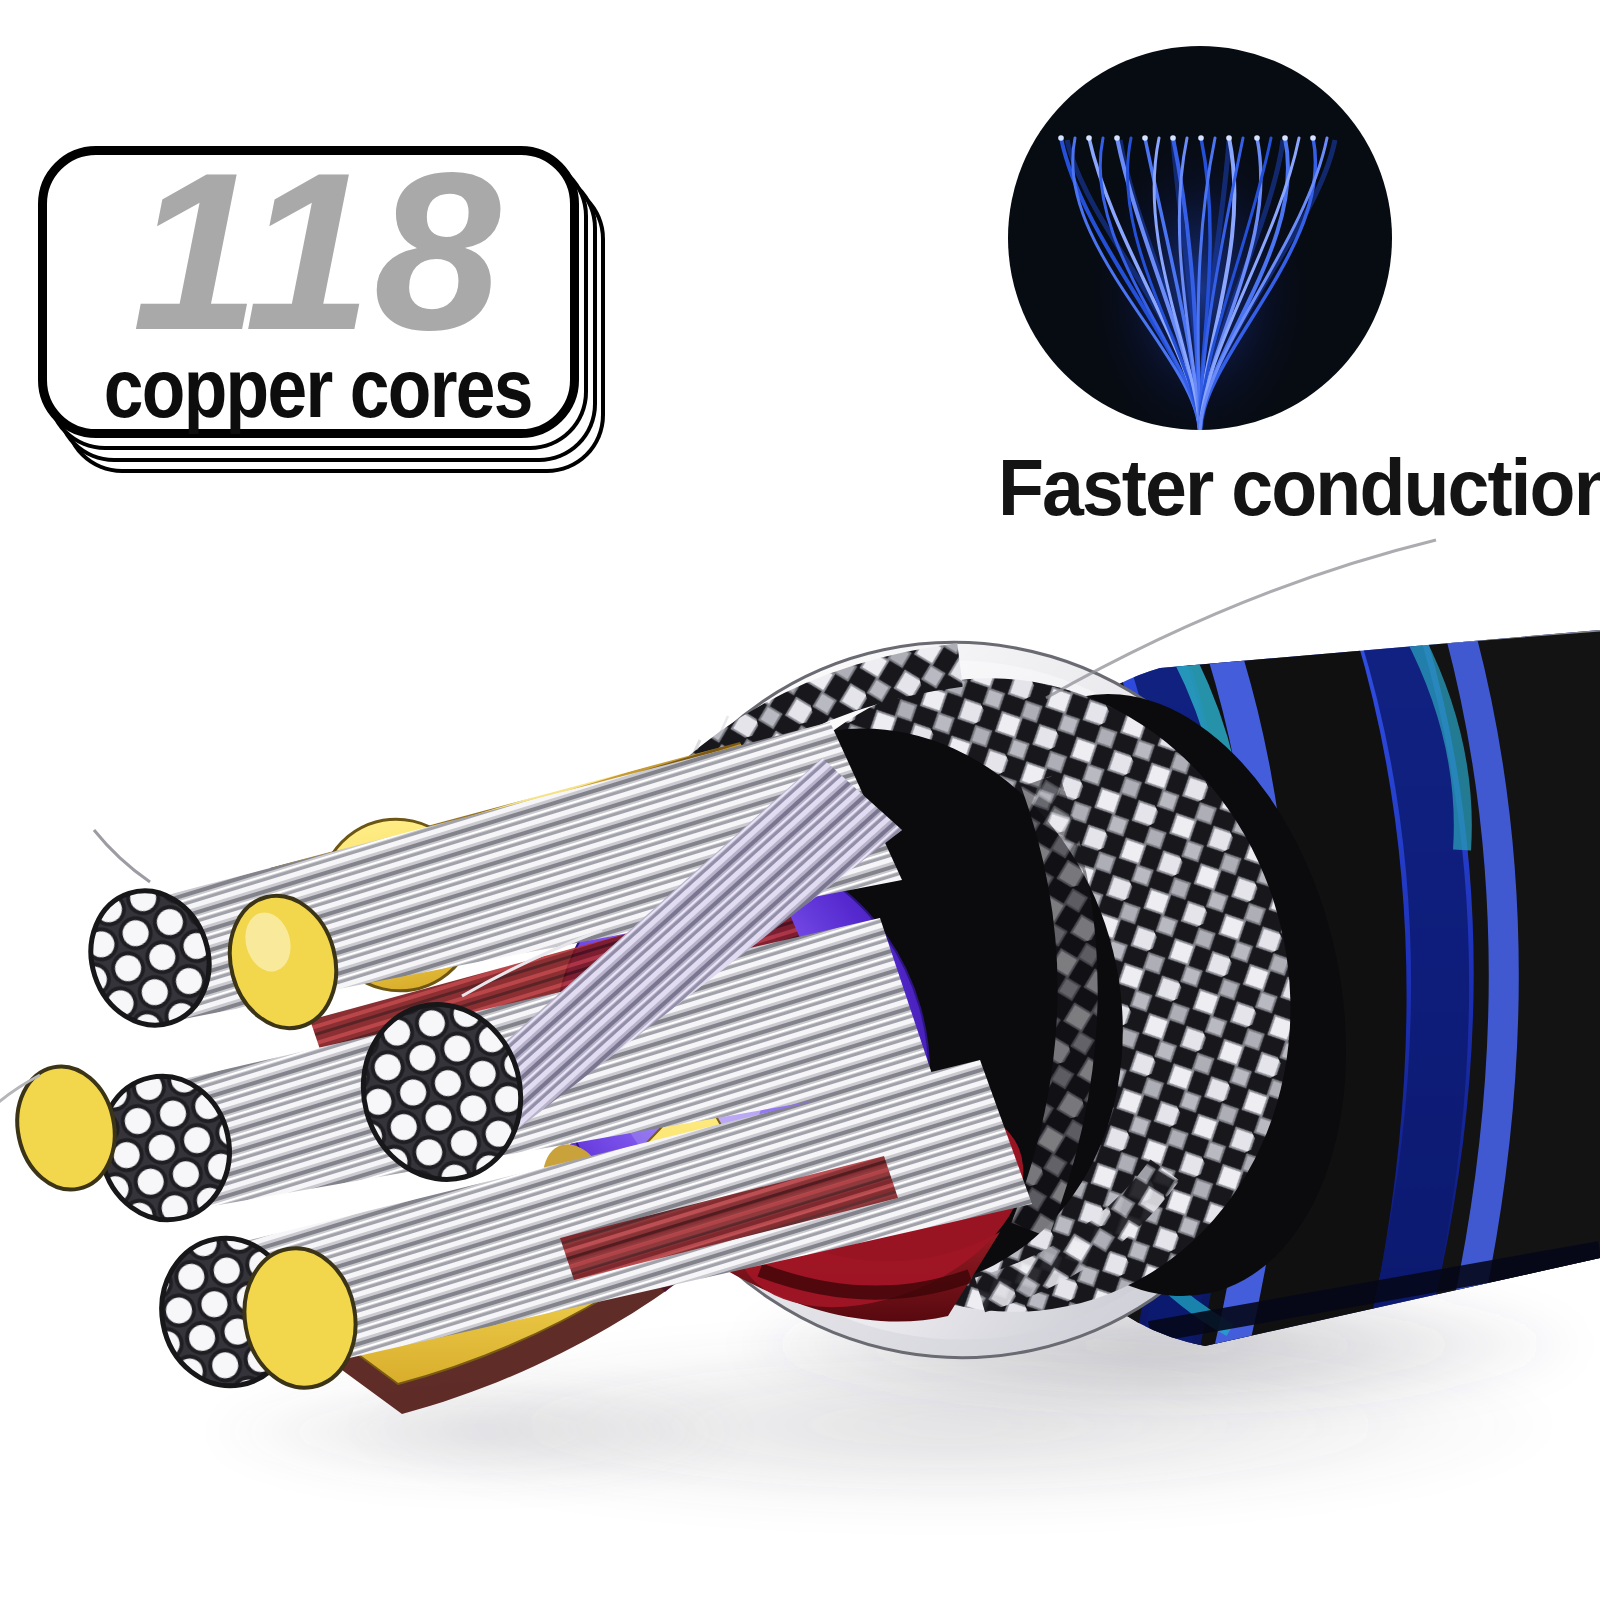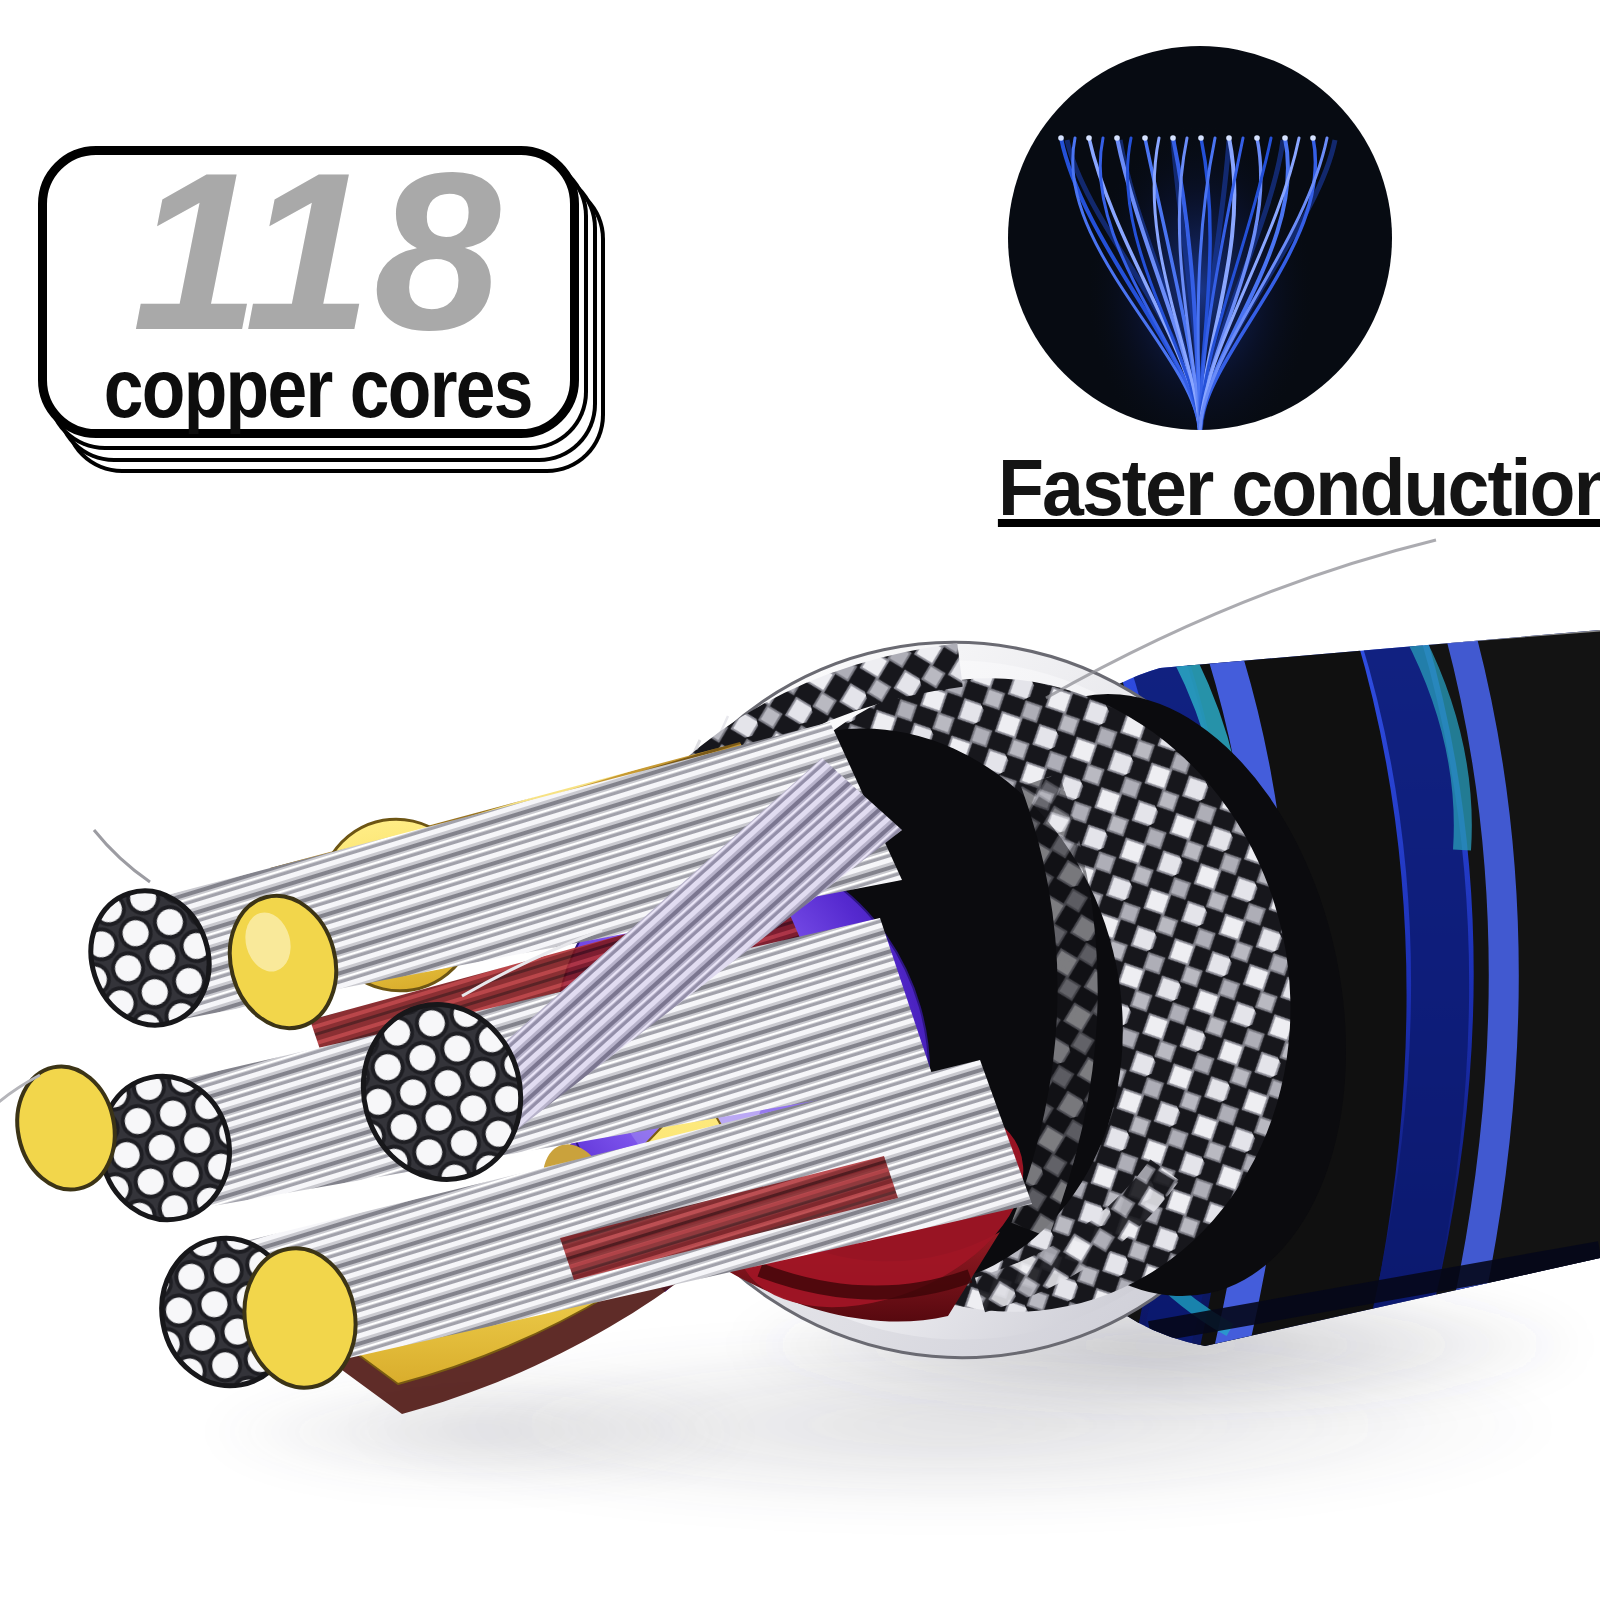--- a/index.html
+++ b/index.html
@@ -22,21 +22,21 @@
   }
   .badge-number{
     font-size:224px;line-height:0.82;font-weight:bold;font-style:italic;
     color:#a9a9a9;letter-spacing:2px;transform:scaleX(1.02);margin-top:6px;
   }
   .badge-label{
     font-size:84px;font-weight:bold;color:#0d0d0d;line-height:1;
     transform:scaleX(.85);letter-spacing:-2px;margin-top:2px;white-space:nowrap;
   }
   
-  .callout{position:absolute;left:985px;top:40px;width:430px;text-align:center;z-index:4;text-decoration:underline;}
+  .callout{position:absolute;left:985px;top:40px;width:430px;text-align:center;z-index:4;}
   .callout svg{display:block;margin:0 auto;}
   .callout-caption{
     font-size:80px;font-weight:bold;color:#141414;line-height:1;
     transform:scaleX(.94);letter-spacing:-2px;white-space:nowrap;margin-top:6px;
   }
   
   .cable-svg{position:absolute;left:0;top:0;width:1600px;height:1600px;z-index:2;}
 </style>
 </head>
 <body>

